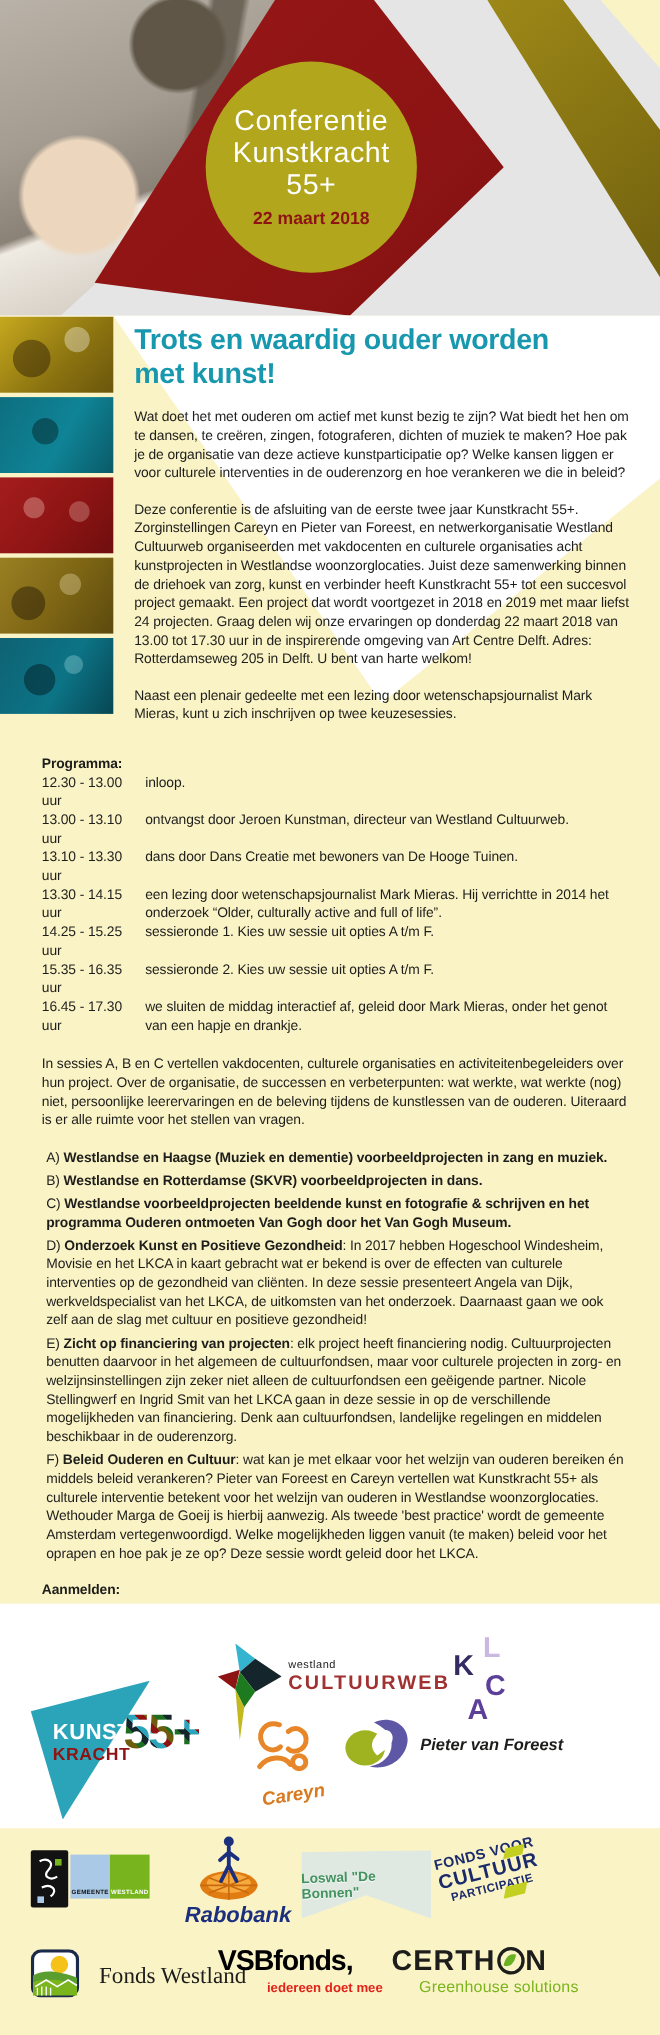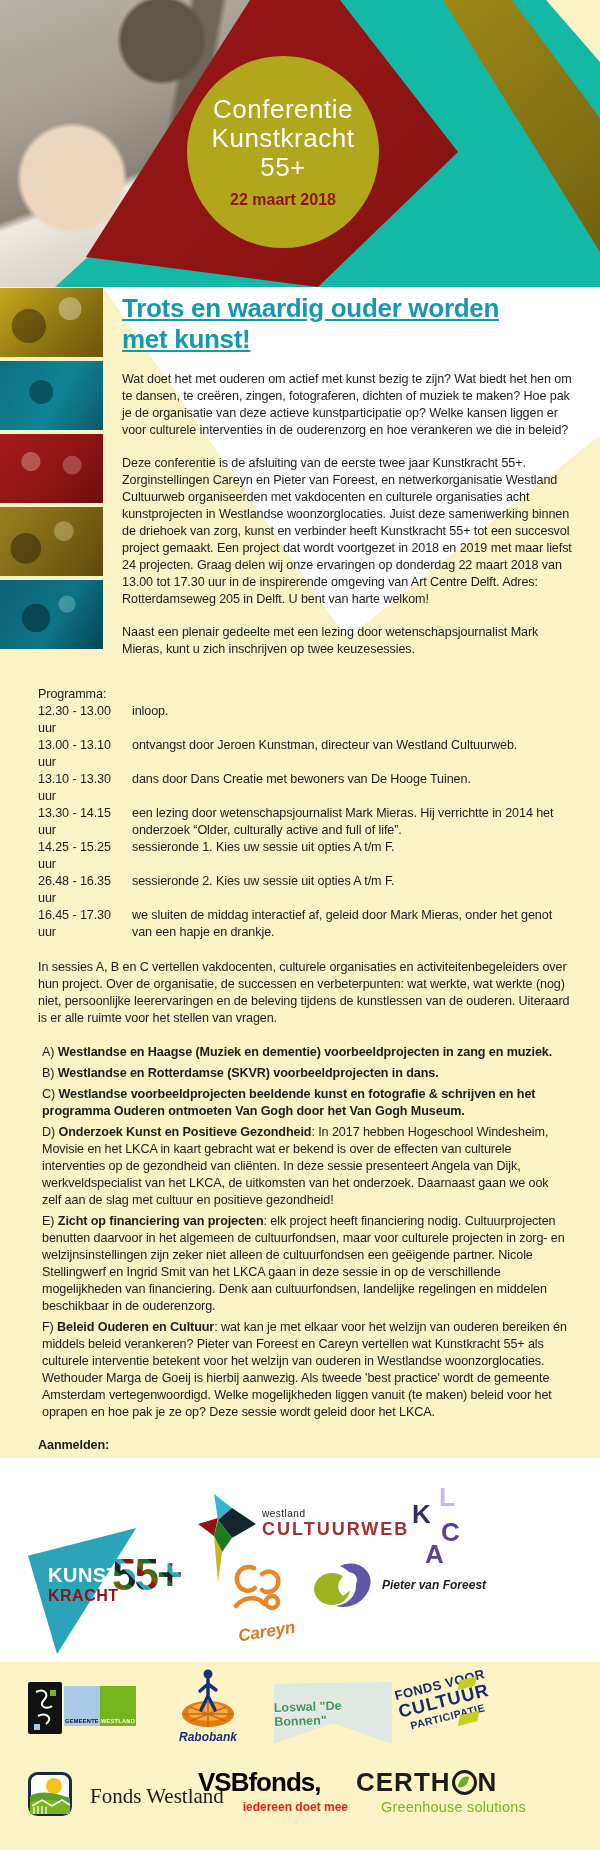--- a/index.html
+++ b/index.html
@@ -1,20 +1,20 @@
 <!DOCTYPE html>
 <html><head>
 <meta charset="utf-8">
 <style>
   html,body{margin:0;padding:0;background:#ffffff;}
   body{width:600px;font-family:"Liberation Sans","DejaVu Sans",sans-serif;color:#1d1d1b;}
   .page{position:relative;width:600px;height:1850px;overflow:hidden;background:#ffffff;}
 
   
-  .header{position:relative;width:600px;height:287px;background:#14b8a6;overflow:hidden;}
+  .header{position:relative;width:600px;height:287px;background:#e5e5e5;overflow:hidden;}
   .header-photo{position:absolute;inset:0;
     clip-path:polygon(0 0,253px 0,90px 255px,55px 287px,0 287px);
     background:
       radial-gradient(circle at 12% 62%, #ecd6bd 0 9%, rgba(0,0,0,0) 10%),
       radial-gradient(circle at 27% 14%, #5f5648 0 8%, rgba(0,0,0,0) 9%),
       linear-gradient(100deg, rgba(0,0,0,0) 0 29%, #6e6659 30% 34%, rgba(0,0,0,0) 35%),
       linear-gradient(160deg,#b9b2a8 0%,#a49c90 28%,#8b8277 44%,#efeae2 46%,#d8d2c8 60%,#f7f4ef 74%,#e2dccf 100%);}
   .red-shape{position:absolute;inset:0;
     clip-path:polygon(250px 0,340px 0,458px 152px,318px 287px,86px 257px);
     background:linear-gradient(135deg,#9a1717,#8e1414 55%,#7c1010);}
@@ -51,24 +51,24 @@
       radial-gradient(circle at 62% 35%, rgba(255,245,200,.30) 0 12%, rgba(0,0,0,0) 13%),
       radial-gradient(circle at 25% 60%, rgba(30,20,5,.45) 0 17%, rgba(0,0,0,0) 18%),
       linear-gradient(125deg,#9a7f22,#7c6414 55%,#5c4a0e);}
   .tile-teal2{background:
       radial-gradient(circle at 65% 35%, rgba(220,255,255,.25) 0 10%, rgba(0,0,0,0) 11%),
       radial-gradient(circle at 35% 55%, rgba(0,20,25,.45) 0 18%, rgba(0,0,0,0) 19%),
       linear-gradient(120deg,#0e6273,#0c7486 55%,#074653);}
 
   .content{position:relative;padding:6px 25px 0 38px;font-size:12.6px;line-height:17px;letter-spacing:-.1px;}
   .intro{margin-left:84px;}
-  .h1{color:#1898ae;font-size:26px;line-height:31px;font-weight:700;margin:0 0 16px 0;letter-spacing:-.3px;text-decoration:underline;}
+  .h1{color:#1898ae;font-size:26px;line-height:31px;font-weight:700;margin:0 0 16px 0;letter-spacing:-.3px;}
   p{margin:0 0 16px 0;}
   .program{margin-top:28px;}
-  .bold-head{font-weight:400;}
+  .bold-head{font-weight:700;}
   .prow{display:flex;}
   .ptime{flex:0 0 94px;}
   .pdesc{flex:1;}
   .sessions-intro{margin-top:18px;margin-bottom:0;}
   .slist{margin-top:17px;}
   .slist p{margin:4px;}
   .s-bold{font-weight:700;}
   .signup{margin-top:16px;}
   .signup-h{font-weight:700;margin-bottom:16px;}
   a.link{color:#1d1d1b;text-decoration:underline;}
@@ -89,33 +89,33 @@
   .cw-name{font-size:18px;font-weight:800;color:#a03232;letter-spacing:2px;}
   .lkca{position:absolute;left:412px;top:26px;width:60px;height:96px;font-weight:800;}
   .lkca span{position:absolute;font-size:26px;line-height:26px;}
   .lkca .ll{left:27px;top:0;color:#c9b9e2;}
   .lkca .lk{left:0;top:17px;color:#352a63;}
   .lkca .lc{left:29px;top:35px;color:#5c3f99;}
   .lkca .la{left:13px;top:57px;color:#5c3f99;}
   .careyn{position:absolute;left:222px;top:102px;width:80px;height:92px;}
   .careyn-name{position:absolute;left:16px;top:62px;font-size:17px;font-weight:700;font-style:italic;color:#d97a1e;transform:rotate(-9deg);}
   .pvf{position:absolute;left:312px;top:102px;width:180px;height:60px;}
-  .pvf-name{position:absolute;left:70px;top:18px;font-size:12px;font-weight:700;font-style:italic;color:#1d1d1b;white-space:nowrap;}
+  .pvf-name{position:absolute;left:70px;top:18px;font-size:15px;font-weight:700;font-style:italic;color:#1d1d1b;white-space:nowrap;}
 
   
   .logos-bottom{position:relative;width:600px;height:188px;background:#faf3c6;overflow:hidden;}
   .gw{position:absolute;left:28px;top:20px;width:112px;height:58px;}
   .gw-art{position:absolute;left:0;top:0;width:34px;height:52px;background:#121212;border-radius:2px;}
   .gw-sq-b{position:absolute;left:36px;top:4px;width:36px;height:40px;background:#a9c9e6;}
   .gw-sq-g{position:absolute;left:72px;top:4px;width:36px;height:40px;background:#78b41d;}
   .gw-cap{position:absolute;left:36px;top:36px;width:72px;display:flex;font-size:5.6px;font-weight:700;letter-spacing:.3px;}
   .gw-cap .c1{width:36px;text-align:center;color:#111111;}
   .gw-cap .c2{width:36px;text-align:center;color:#ffffff;}
   .rb{position:absolute;left:168px;top:4px;width:80px;height:92px;text-align:center;}
-  .rb-name{position:absolute;left:0;top:64px;width:80px;font-size:12px;font-weight:700;font-style:italic;color:#1b2f7e;}
+  .rb-name{position:absolute;left:0;top:64px;width:80px;font-size:20px;font-weight:700;font-style:italic;color:#1b2f7e;}
   .lw{position:absolute;left:274px;top:20px;width:118px;height:62px;background:#dfe9e2;
     clip-path:polygon(0 3%,100% 0,100% 100%,50% 66%,0 100%);display:flex;align-items:center;justify-content:center;}
   .lw-name{font-size:12.5px;font-weight:700;color:#43925f;transform:rotate(-2deg);text-shadow:0 1px 0 rgba(255,255,255,.8);}
   .fcp{position:absolute;left:398px;top:14px;width:104px;height:100px;transform:rotate(-14deg);text-align:center;color:#1b2a6b;font-weight:900;}
   .fcp .a1{position:absolute;left:70px;top:8px;width:18px;height:9px;background:#c3d021;transform:skewX(-25deg);}
   .fcp .a2{position:absolute;left:62px;top:42px;width:20px;height:10px;background:#c3d021;transform:skewX(-25deg);}
   .fcp-l1{font-size:13px;line-height:15px;letter-spacing:.5px;}
   .fcp-l2{font-size:18px;line-height:19px;letter-spacing:1px;}
   .fcp-l3{font-size:10.5px;line-height:13px;letter-spacing:.5px;}
   .fw{position:absolute;left:28px;top:110px;width:230px;height:52px;}
@@ -181,21 +181,21 @@
           </div>
         <div class="prow">
             <div class="ptime">13.30 - 14.15 uur</div>
             <div class="pdesc">een lezing door wetenschapsjournalist Mark Mieras. Hij verrichtte in 2014 het onderzoek “Older, culturally active and full of life”.</div>
           </div>
         <div class="prow">
             <div class="ptime">14.25 - 15.25 uur</div>
             <div class="pdesc">sessieronde 1. Kies uw sessie uit opties A t/m F.</div>
           </div>
         <div class="prow">
-            <div class="ptime">26.48 - 16.35 uur</div>
+            <div class="ptime">15.35 - 16.35 uur</div>
             <div class="pdesc">sessieronde 2. Kies uw sessie uit opties A t/m F.</div>
           </div>
         <div class="prow">
             <div class="ptime">16.45 - 17.30 uur</div>
             <div class="pdesc">we sluiten de middag interactief af, geleid door Mark Mieras, onder het genot van een hapje en drankje.</div>
           </div>
       </div>
 
       <p class="sessions-intro">In sessies A, B en C vertellen vakdocenten, culturele organisaties en activiteitenbegeleiders over hun project. Over de organisatie, de successen en verbeterpunten: wat werkte, wat werkte (nog) niet, persoonlijke leerervaringen en de beleving tijdens de kunstlessen van de ouderen. Uiteraard is er alle ruimte voor het stellen van vragen.</p>
 

